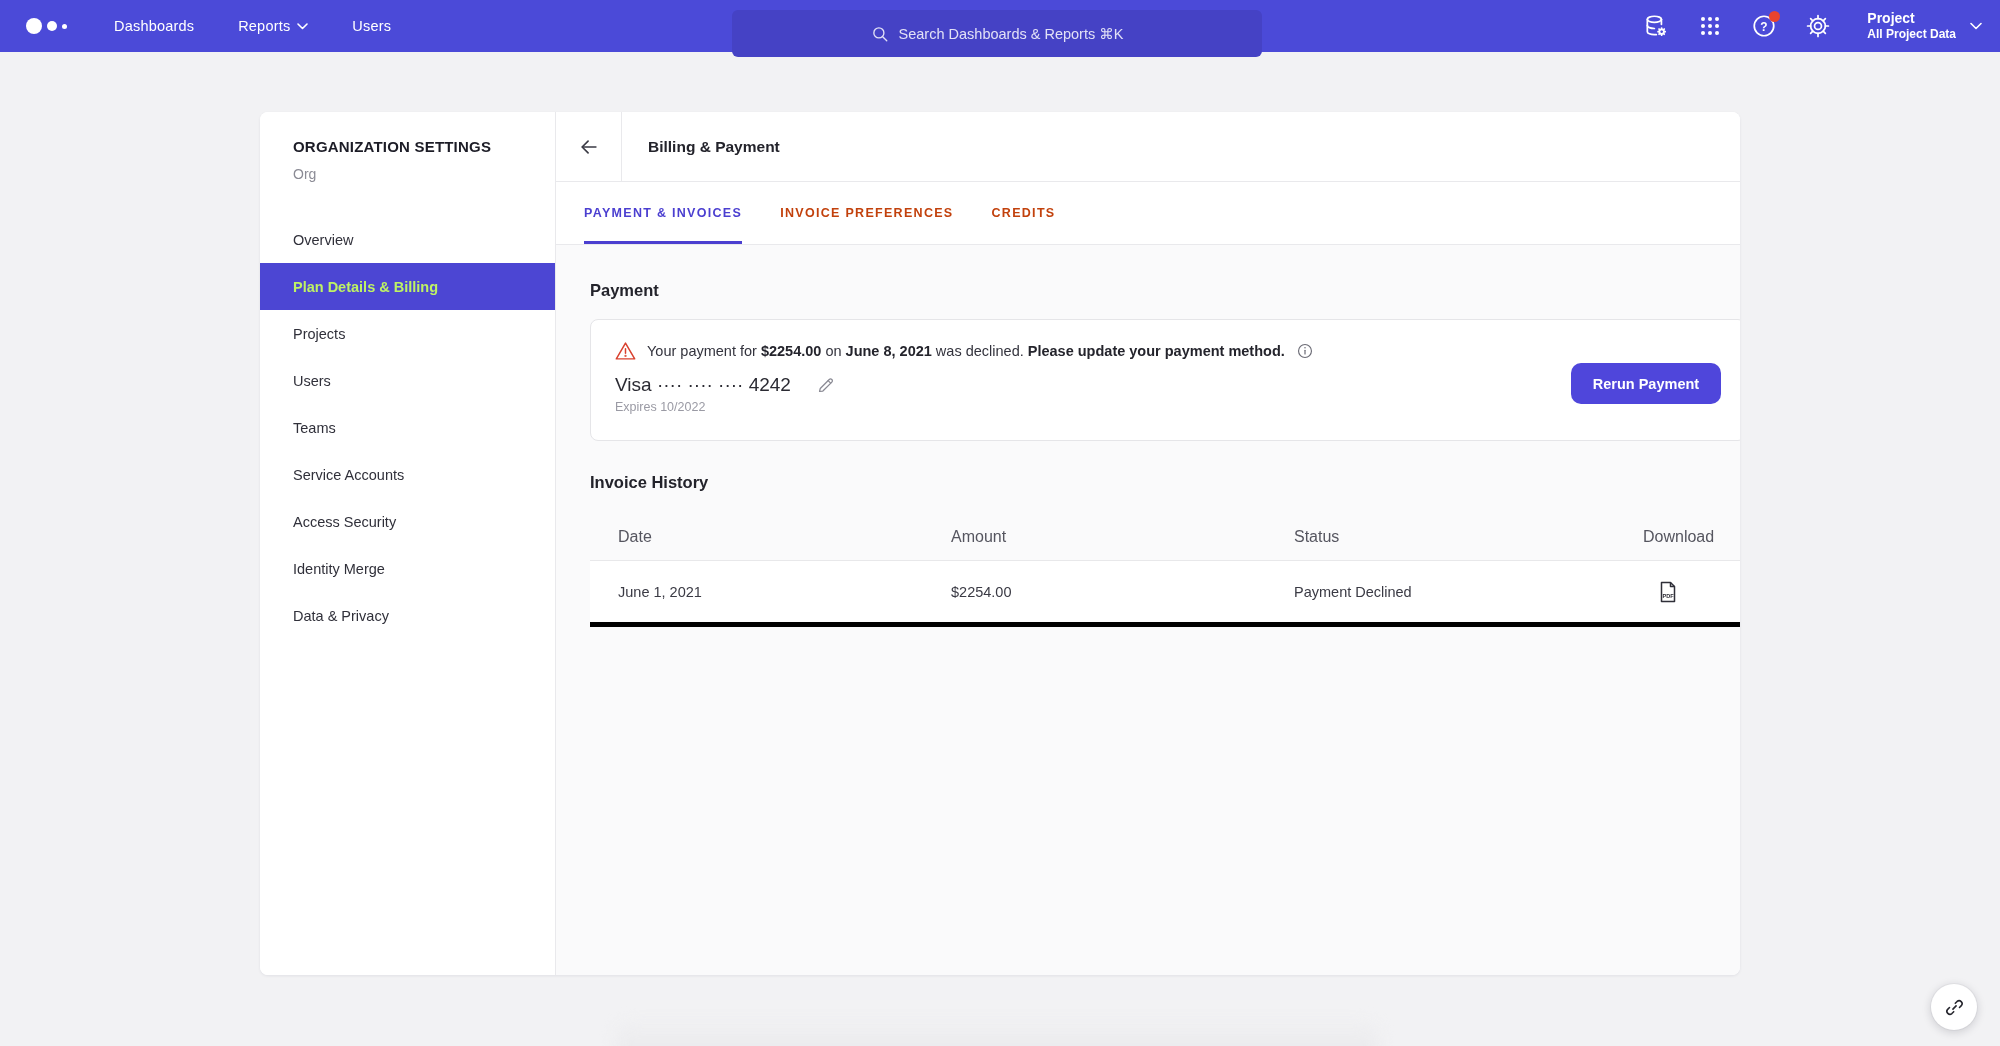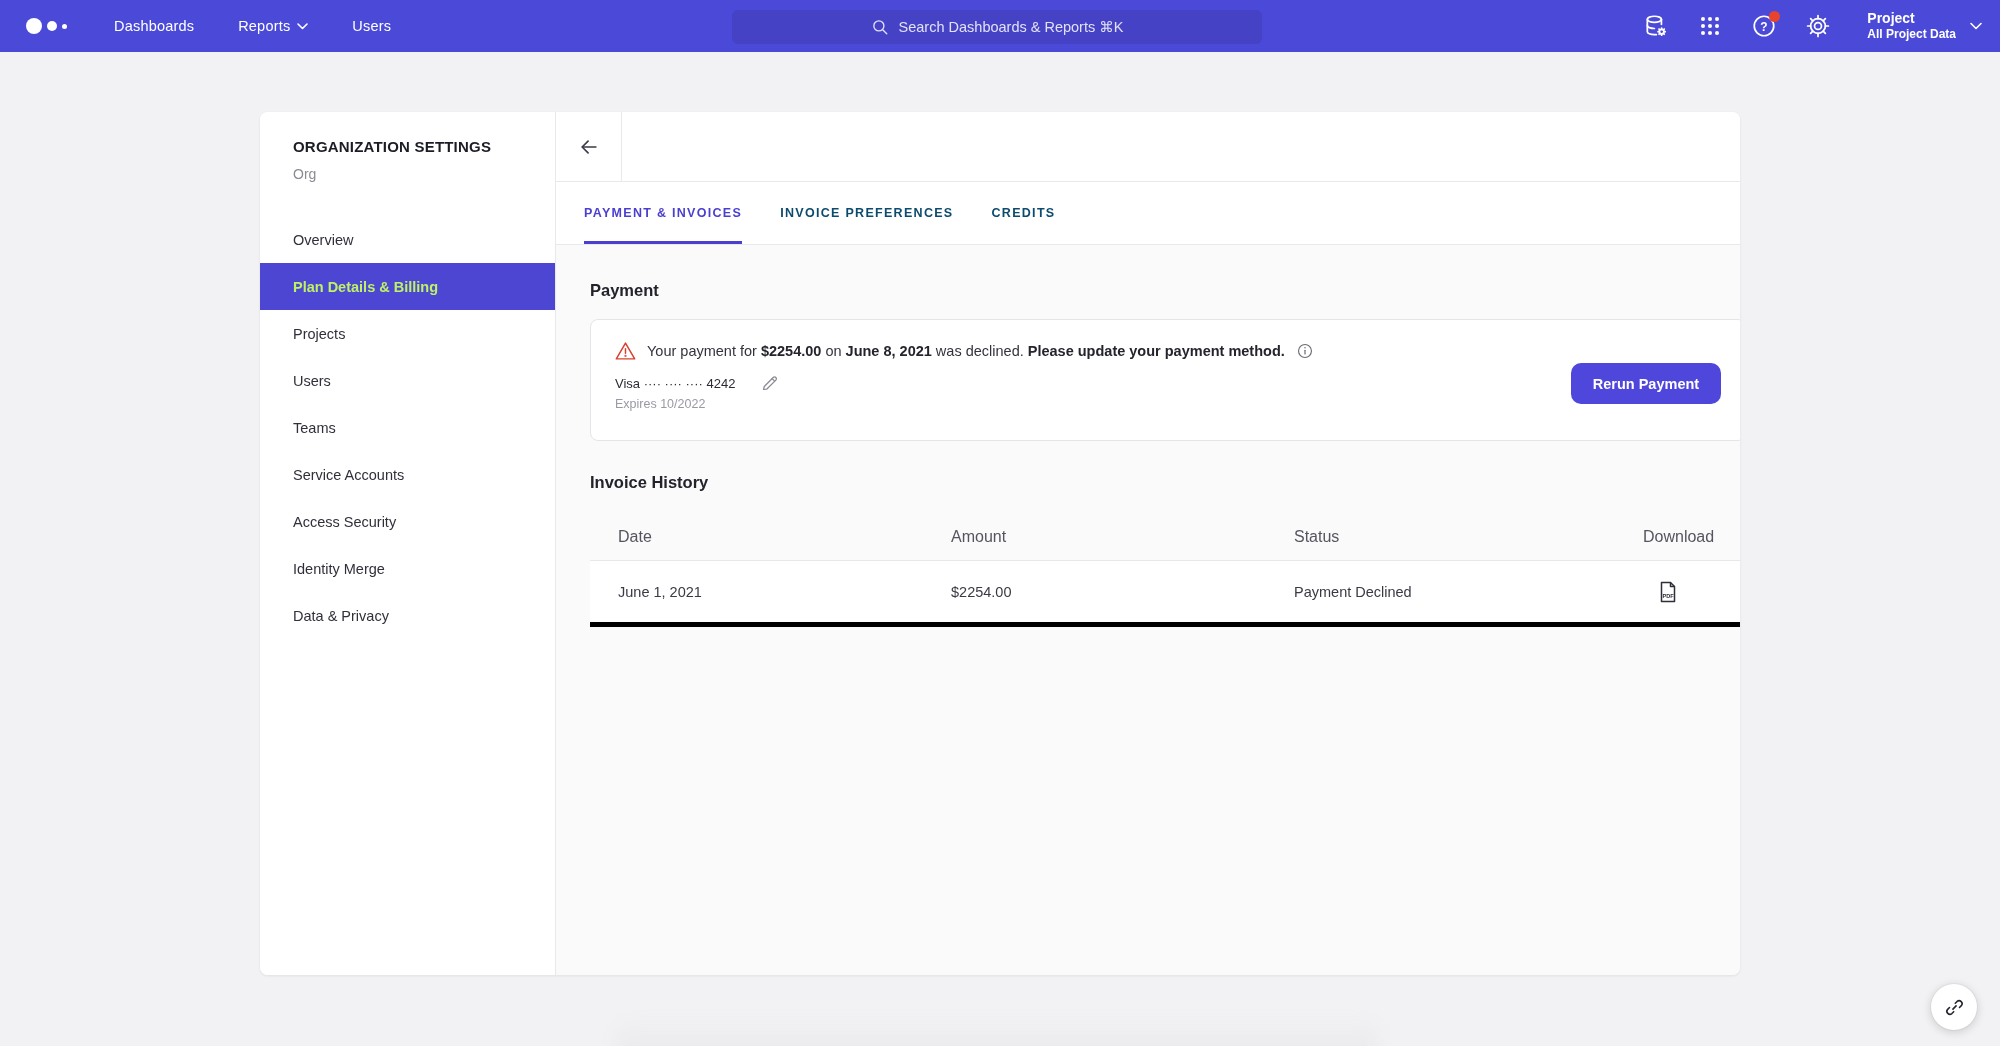--- a/index.html
+++ b/index.html
@@ -19,21 +19,21 @@
   }
   .logo { display:flex; align-items:center; gap:5px; margin-left:26px; width:52px; }
   .logo .d1 { width:16px; height:16px; border-radius:50%; background:#fff; }
   .logo .d2 { width:10px; height:10px; border-radius:50%; background:#fff; }
   .logo .d3 { width:5px;  height:5px;  border-radius:50%; background:#fff; }
   .nav-links { display:flex; align-items:center; gap:44px; margin-left:36px; }
   .nav-link { color:#fff; font-size:14.5px; letter-spacing:.2px; cursor:pointer; display:flex; align-items:center; gap:7px; }
   .nav-link svg { display:block; }
 
   .search-bar {
-    position:absolute; left:732px; top:10px; width:530px; height:34px;
+    position:absolute; left:732px; top:10px; width:530px; height:47px;
     background:#4542c5; border-radius:6px;
     display:flex; align-items:center; justify-content:center; gap:10px;
     color:#e2e1f6; font-size:14.5px; cursor:text;
   }
 
   .nav-right { position:absolute; right:18px; top:0; height:52px; display:flex; align-items:center; gap:28px; }
   .nav-icon { width:26px; height:26px; display:flex; align-items:center; justify-content:center; cursor:pointer; position:relative; }
   .nav-icon svg { display:block; }
   .help-badge { position:absolute; top:-2px; right:-3px; width:11px; height:11px; border-radius:50%; background:#e8432d; }
   .project-switch { display:flex; align-items:center; gap:14px; margin-left:8px; cursor:pointer; }
@@ -62,38 +62,38 @@
 
   
   .main-col { flex:1; display:flex; flex-direction:column; background:#fafafb; }
   .main-header { height:70px; background:#fff; border-bottom:1px solid #e9e9ec; display:flex; align-items:stretch; flex-shrink:0; }
   .back-btn { width:66px; display:flex; align-items:center; justify-content:center; border-right:1px solid #e9e9ec; cursor:pointer; }
   .main-title { display:flex; align-items:center; padding-left:26px; font-size:15.5px; font-weight:bold; color:#23232b; }
 
   .tabs-row { height:63px; background:#fff; border-bottom:1px solid #e9e9ec; display:flex; align-items:stretch; padding-left:28px; gap:38px; flex-shrink:0; }
   .tab {
     display:flex; align-items:center; font-size:12.5px; font-weight:bold;
-    letter-spacing:1.3px; color:#0c4a6e; cursor:pointer; position:relative; text-transform:uppercase;
+    letter-spacing:1.3px; color:#c2410c; cursor:pointer; position:relative; text-transform:uppercase;
   }
   .tab.active { color:#4b3fd0; }
   .tab.active::after { content:""; position:absolute; left:0; right:0; bottom:0; height:3px; background:#4b3fd0; }
 
   .main-body { flex:1; padding:0 35px 0 34px; }
   .section-title { font-size:16.5px; font-weight:bold; color:#23232b; }
   .payment-title { margin-top:36px; }
 
   
   .payment-card {
     margin-top:19px; background:#fff; border:1px solid #e5e5e8; border-radius:8px;
     height:122px; padding:21px 24px; position:relative;
   }
   .alert-line { display:flex; align-items:center; gap:11px; font-size:14.5px; color:#33333d; }
   .alert-line b { color:#24242c; }
   .info-icon { display:flex; cursor:pointer; }
-  .card-line { margin-top:13px; display:flex; align-items:center; gap:25px; font-size:13px; color:#2b2b33; }
+  .card-line { margin-top:13px; display:flex; align-items:center; gap:25px; font-size:19px; color:#2b2b33; }
   .edit-icon { display:flex; cursor:pointer; }
   .expires-line { margin-top:4px; font-size:12.5px; color:#9a9aa4; }
   .rerun-btn {
     position:absolute; top:43px; right:24px; height:41px; padding:0 22px;
     background:#4f46db; border:none; border-radius:10px;
     color:#fff; font-size:14.5px; font-weight:bold; font-family:inherit; cursor:pointer;
   }
 
   
   .invoice-title { margin-top:32px; }
@@ -243,20 +243,21 @@
 
   <div class="main-col">
 
     <div class="main-header">
       <span class="back-btn">
         <svg width="22" height="22" viewBox="0 0 24 24" fill="none" stroke="#3a3a44" stroke-width="1.8" stroke-linecap="round" stroke-linejoin="round">
             <path d="M19.5 12H5"></path>
             <path d="M11 5.5L4.5 12 11 18.5"></path>
           </svg>
       </span>
+      <span class="main-title">Billing &amp; Payment</span>
     </div>
 
     <div class="tabs-row">
       <span class="tab active">PAYMENT &amp; INVOICES</span>
       <span class="tab">INVOICE PREFERENCES</span>
       <span class="tab">CREDITS</span>
     </div>
 
     <div class="main-body">
 

